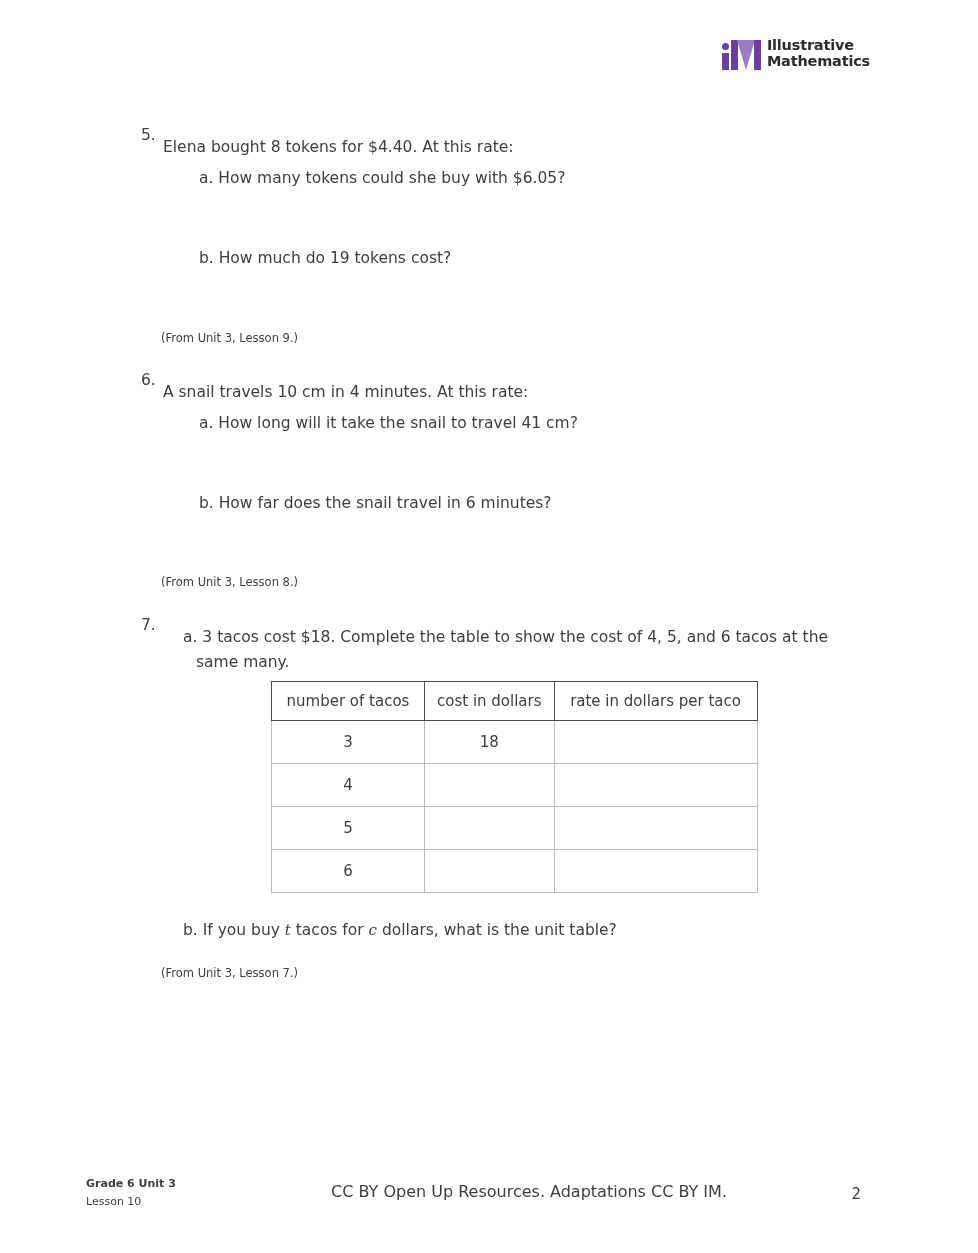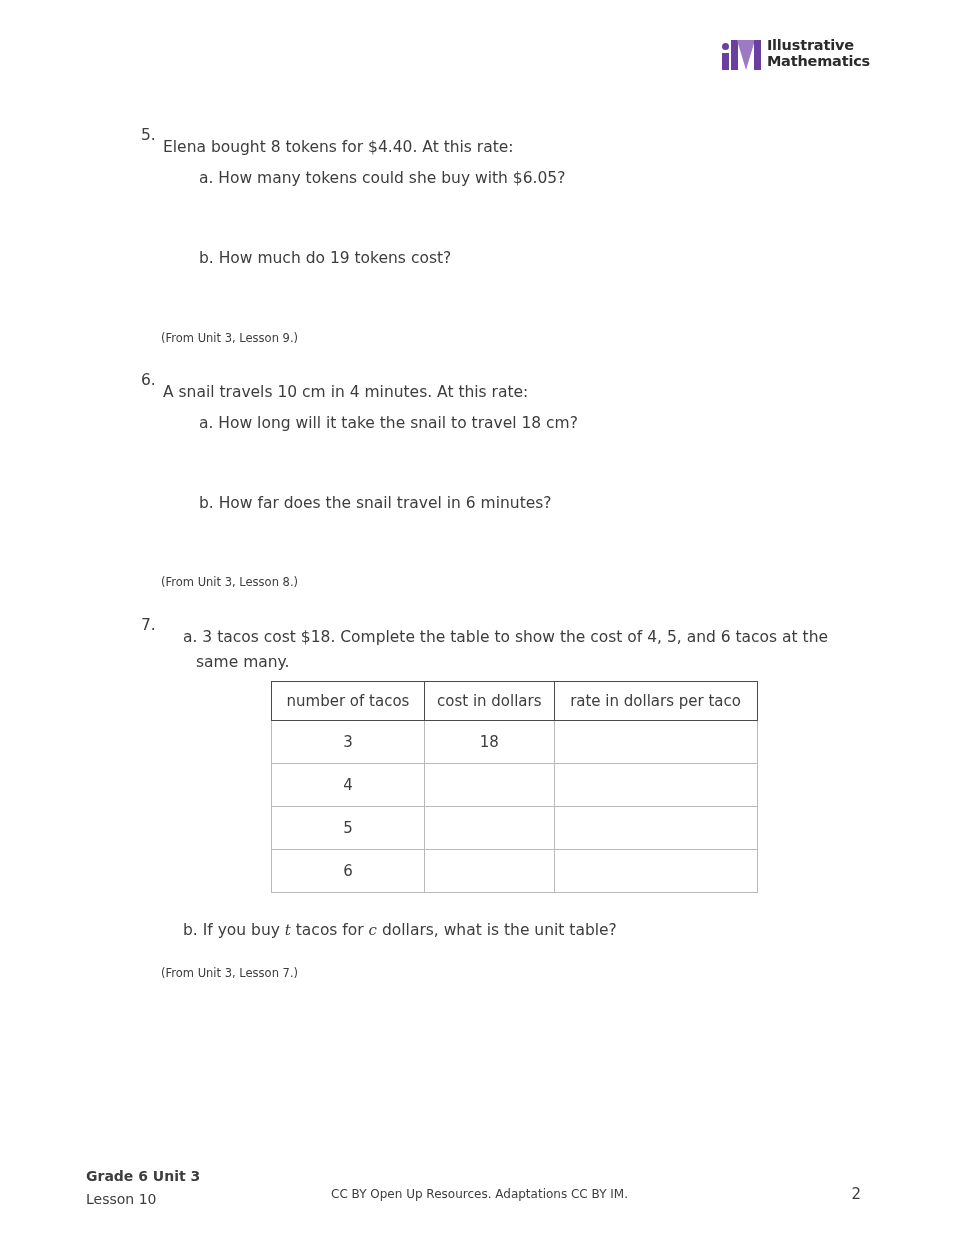--- a/index.html
+++ b/index.html
@@ -149,30 +149,30 @@
   .taco-table tr.header-row th { border: 1px solid #4a4a4a; }
   .col-a { width: 128px; }
   .col-b { width: 100px; }
   .col-c { width: 178px; }
 
   
   .footer-left {
     position: absolute;
     left: 86px;
     bottom: 42px;
-    font-size: 14px;
+    font-size: 11px;
     line-height: 1.65;
     color: #3d3d3d;
   }
   .footer-left .line1 { font-weight: bold; }
   .footer-center {
     position: absolute;
     left: 331px;
     bottom: 52px;
-    font-size: 12px;
+    font-size: 16px;
     color: #3d3d3d;
   }
   .footer-page {
     position: absolute;
     right: 117px;
     bottom: 50px;
     font-size: 15px;
     color: #3d3d3d;
   }
 </style>
@@ -200,21 +200,21 @@
 <div class="content">
 
   <div class="num" style="left:141px; top:126px;">5.</div>
   <div class="stem-text" style="left:163px; top:126px;">Elena bought 8 tokens for $4.40. At this rate:</div>
   <div class="part" style="left:199px; top:169px;">a. How many tokens could she buy with $6.05?</div>
   <div class="part" style="left:199px; top:249px;">b. How much do 19 tokens cost?</div>
   <div class="attribution" style="left:161px; top:331px;">(From Unit 3, Lesson 9.)</div>
 
   <div class="num" style="left:141px; top:371px;">6.</div>
   <div class="stem-text" style="left:163px; top:371px;">A snail travels 10 cm in 4 minutes. At this rate:</div>
-  <div class="part" style="left:199px; top:414px;">a. How long will it take the snail to travel 18 cm?</div>
+  <div class="part" style="left:199px; top:414px;">a. How long will it take the snail to travel 41 cm?</div>
   <div class="part" style="left:199px; top:494px;">b. How far does the snail travel in 6 minutes?</div>
   <div class="attribution" style="left:161px; top:575px;">(From Unit 3, Lesson 8.)</div>
 
   <div class="num" style="left:141px; top:616px;">7.</div>
   <div class="stem-text" style="left:183px; top:616px;">a. 3 tacos cost $18. Complete the table to show the cost of 4, 5, and 6 tacos at the</div>
   <div class="stem-text" style="left:196px; top:641px;">same many.</div>
 
   <table class="taco-table">
     <thead>
       <tr class="header-row">

